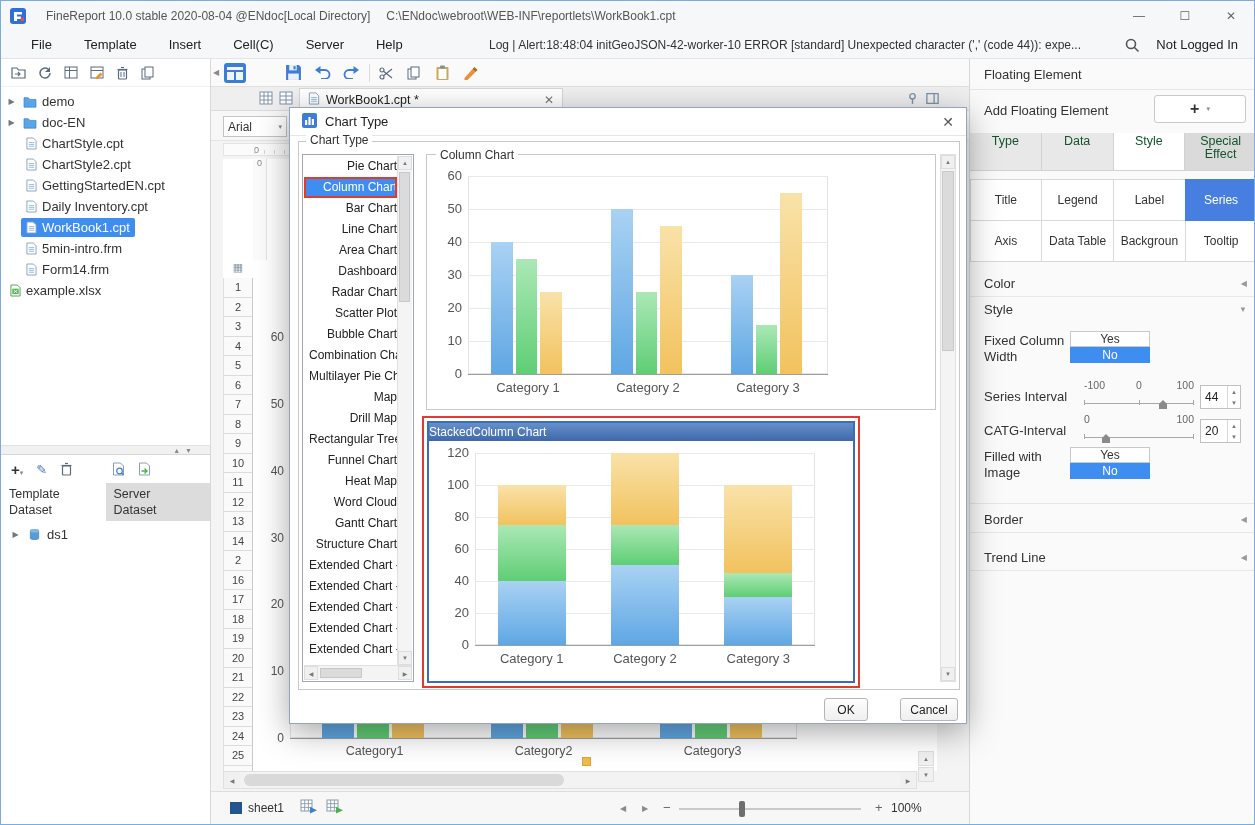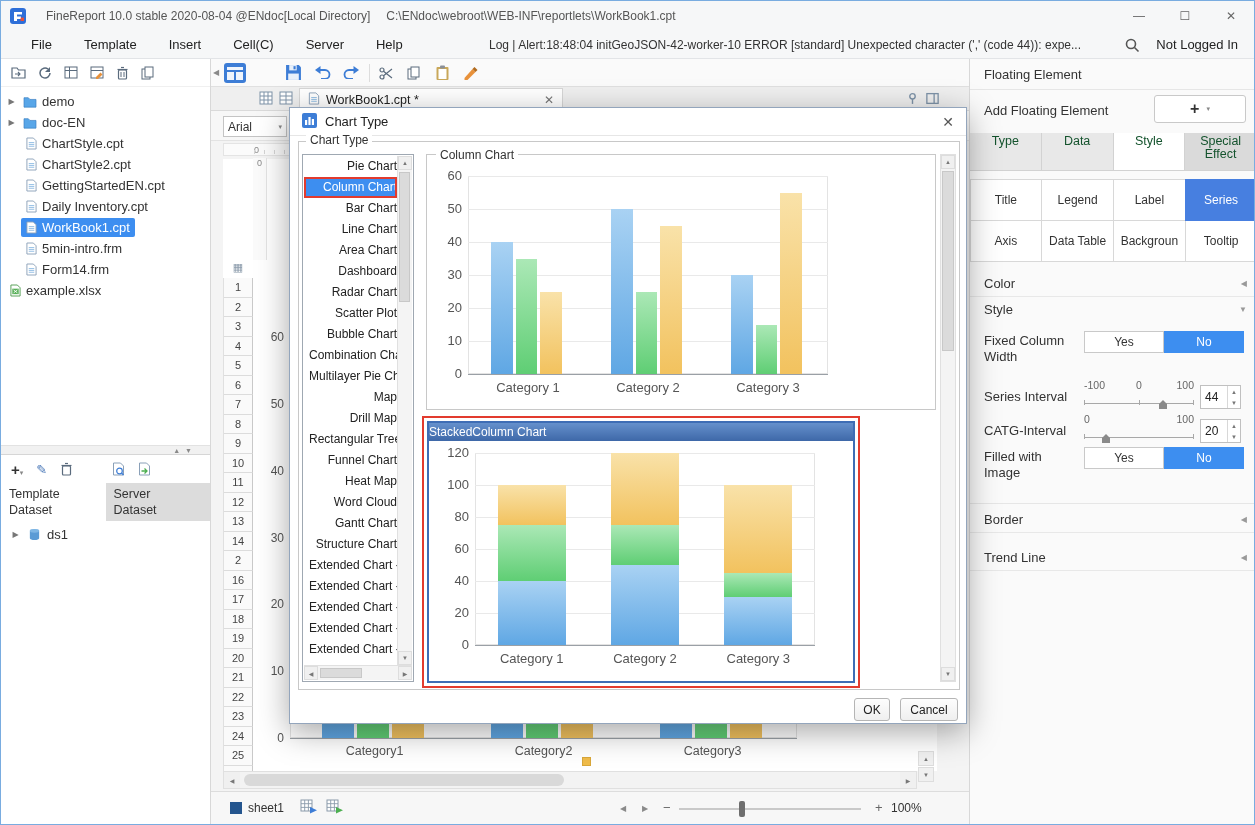--- a/index.html
+++ b/index.html
@@ -85,21 +85,21 @@
 .ptab.active{background:#FFFFFF;}
 .ptab.shaded{background:#DADADA;}
 #style-subtabs{position:absolute;left:0;top:120px;width:287px;display:grid;grid-template-columns:repeat(4,1fr);}
 .subtab{height:42px;background:#fff;border:1px solid #D8D8D8;margin:-0.5px;display:flex;align-items:center;justify-content:center;text-align:center;font-size:12px;color:#333;line-height:14px;padding:2px;}
 .subtab span{display:block;max-width:62px;}
 .subtab.active{background:#477FE0;color:#fff;border-color:#477FE0;z-index:1;}
 .rp-section{position:absolute;left:0;width:287px;height:26px;}
 .rp-section .lbl{position:absolute;left:14px;top:5px;font-size:13px;color:#333;}
 .rp-section .arr{position:absolute;right:10px;top:8px;font-size:8px;color:#999;}
 .rp-label{position:absolute;left:14px;font-size:13px;color:#333;line-height:16px;width:96px;}
-.toggle{position:absolute;left:114px;width:160px;height:14px;display:flex;}
+.toggle{position:absolute;left:100px;width:160px;height:14px;display:flex;flex-direction:column;}
 .tog{width:80px;height:22px;display:flex;align-items:center;justify-content:center;font-size:12px;background:#fff;border:1px solid #C9C9C9;color:#333;}
 .tog.on{background:#3D8EF0;border-color:#3D8EF0;color:#fff;}
 .slider{position:absolute;left:114px;width:110px;height:16px;}
 .slider .track{position:absolute;left:0;top:8px;width:110px;height:1px;background:#A8A8A8;}
 .slider .tick{position:absolute;top:5px;width:1px;height:5px;background:#A8A8A8;}
 .slider .handle{position:absolute;top:5px;width:8px;height:9px;background:#8A8A8A;clip-path:polygon(50% 0,100% 45%,100% 100%,0 100%,0 45%);}
 .sticks{position:absolute;left:114px;width:110px;height:12px;font-size:10.5px;color:#666;}
 .spinner{position:absolute;left:230px;width:41px;height:24px;background:#fff;border:1px solid #C0C0C0;display:flex;}
 .spinner .val{flex:1;font-size:12px;display:flex;align-items:center;padding-left:4px;color:#222;}
 .spinner .arrows{width:13px;border-left:1px solid #D8D8D8;display:flex;flex-direction:column;}
@@ -781,17 +781,17 @@
         <div class="bar" style="left:287.3px;top:40.0px;width:68.0px;height:88.0px;background:linear-gradient(to top,#F2C25E,#F9E2A9)"></div>
         <div class="baseline" style="left:38px;top:200px;width:340px"></div>
       </div>
 
     <div class="vscroll" style="left:650px;top:46px;width:16px;height:528px;border:1px solid #E0E0E0;">
       <span class="scrollbtn" style="left:0;top:0;width:14px;height:14px;">▲</span>
       <div class="sthumb" style="left:1px;top:16px;width:12px;height:180px;"></div>
       <span class="scrollbtn" style="left:0;bottom:0;width:14px;height:14px;">▼</span>
     </div>
 
-    <div class="dlg-btn" style="left:564px;top:590px;width:36px;">OK</div>
+    <div class="dlg-btn" style="left:534px;top:590px;width:44px;">OK</div>
     <div class="dlg-btn" style="left:610px;top:590px;width:58px;">Cancel</div>
   </div>
 
 </div>
 
 </body></html>

